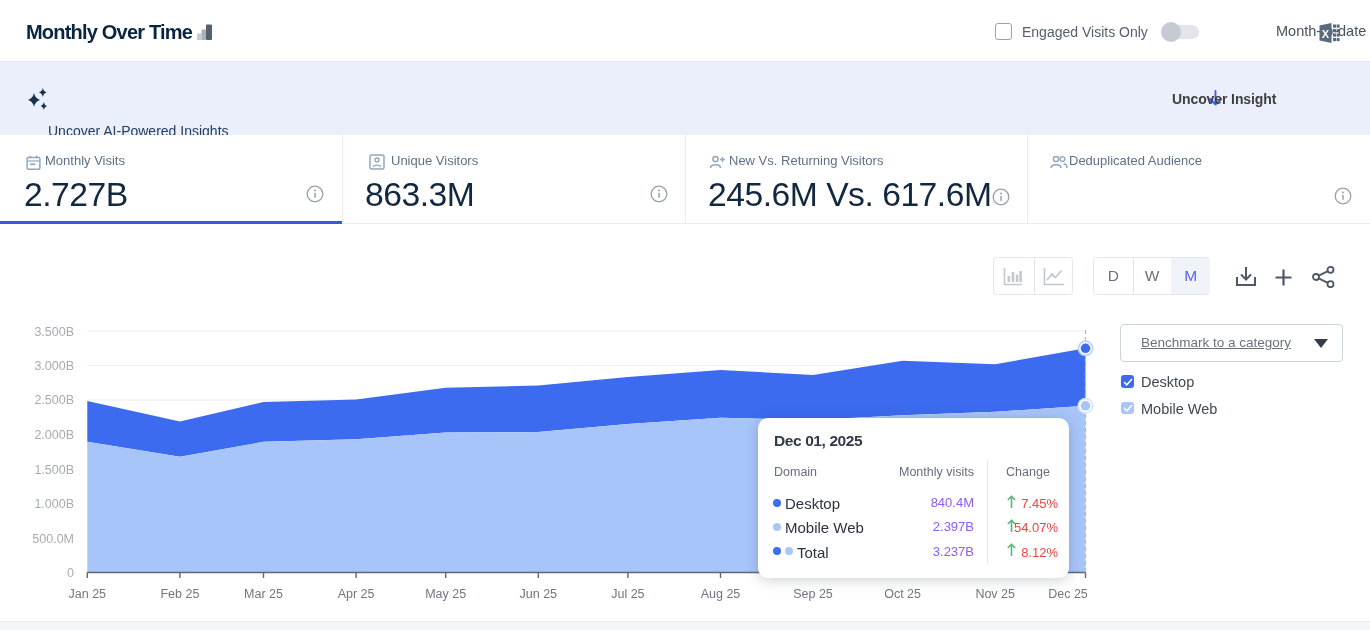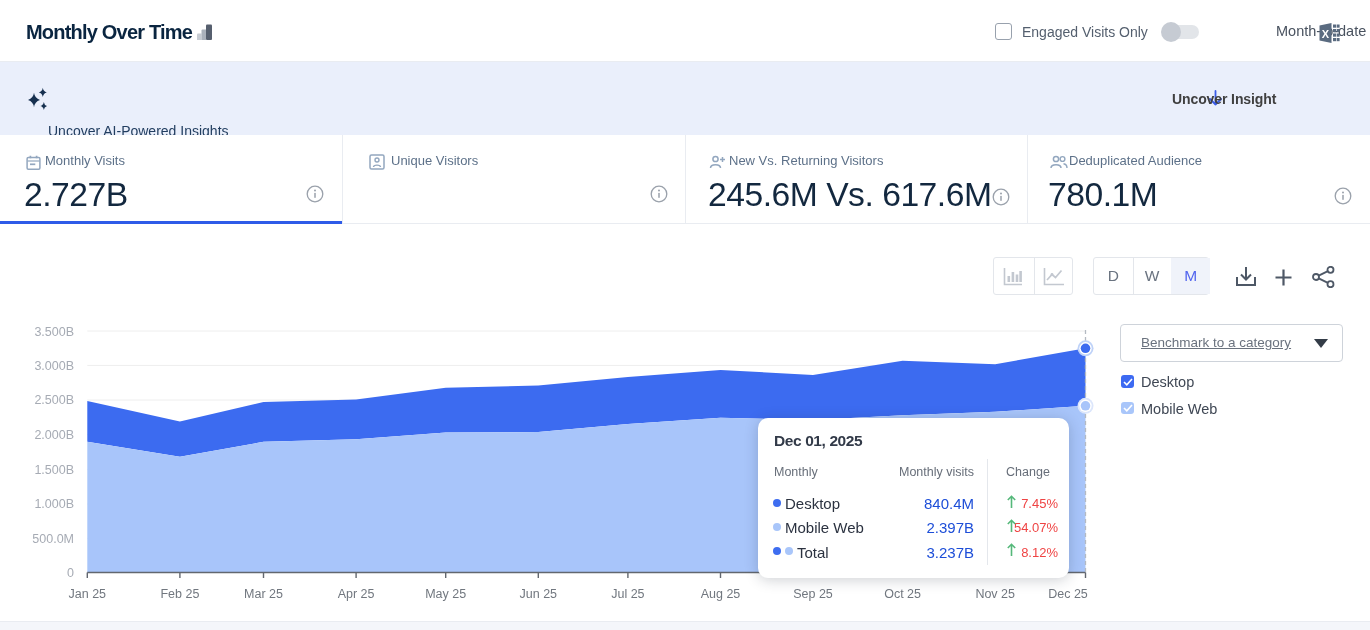--- a/index.html
+++ b/index.html
@@ -64,21 +64,21 @@
   #ck2-lbl { left:1141px; top:400.5px; font-size:14.5px; color:#3f4754; }
 
   
   #tip { left:758px; top:418px; width:311px; height:160px; background:#fff; border-radius:10px;
     box-shadow:0 2px 14px rgba(30,40,60,0.22); }
   #tip-title { left:774px; top:432px; font-size:15.5px; font-weight:700; color:#323a48; letter-spacing:-0.4px; }
   .tip-h { font-size:12.5px; color:#676e79; top:465px; }
   #tip-div { left:987px; top:459px; width:1px; height:106px; background:#e4e7ec; }
   .tip-row { font-size:15px; color:#2b3240; }
   .dot { width:8px; height:8px; border-radius:50%; }
-  .tip-val { font-size:15px; color:#1d4ed8; text-align:right; }
+  .tip-val { font-size:13px; color:#8b5cf6; text-align:right; }
   .tip-chg { font-size:13px; color:#ef4444; width:60px; text-align:right; }
 
   
   #foot { left:0; top:621px; width:1370px; height:9px; background:#f4f6fa;
     border-top:1px solid #e9ecf1; }
 </style>
 </head>
 <body>
 <div id="stage">
 
@@ -139,20 +139,21 @@
     <rect x="8.25" y="7.7" width="1.5" height="5.2" rx="0.75" fill="#9aa1ab"></rect>
     <circle cx="9" cy="5.4" r="1" fill="#9aa1ab"></circle>
   </svg>
 
   <svg class="abs kicon" style="left:369px" width="16" height="16" viewBox="0 0 16 16">
     <rect x="1" y="1" width="14" height="14" rx="1.5" fill="none" stroke="#93a7bf" stroke-width="1.5"></rect>
     <circle cx="8" cy="6" r="2" fill="none" stroke="#93a7bf" stroke-width="1.4"></circle>
     <path d="M4.5 13 C4.5 10.5 11.5 10.5 11.5 13" fill="none" stroke="#93a7bf" stroke-width="1.4"></path>
   </svg>
   <div class="abs klabel" style="left:391px">Unique Visitors</div>
+  <div class="abs knum" style="left:365px">863.3M</div>
   <svg class="abs info" style="left:650px; top:185px" viewBox="0 0 18 18" width="18" height="18">
     <circle cx="9" cy="9" r="7.8" stroke="#9aa1ab" fill="none" stroke-width="1.3"></circle>
     <rect x="8.25" y="7.7" width="1.5" height="5.2" rx="0.75" fill="#9aa1ab"></rect>
     <circle cx="9" cy="5.4" r="1" fill="#9aa1ab"></circle>
   </svg>
 
   <svg class="abs kicon" style="left:709px" width="17" height="16" viewBox="0 0 17 16">
     <circle cx="6.5" cy="5" r="2.6" fill="none" stroke="#93a7bf" stroke-width="1.5"></circle>
     <path d="M1.5 14 C1.5 9.5 11.5 9.5 11.5 14" fill="none" stroke="#93a7bf" stroke-width="1.5"></path>
     <path d="M13.5 3 V8 M11 5.5 H16" stroke="#93a7bf" stroke-width="1.5"></path>
@@ -165,21 +166,20 @@
     <circle cx="9" cy="5.4" r="1" fill="#9aa1ab"></circle>
   </svg>
 
   <svg class="abs kicon" style="left:1050px" width="18" height="16" viewBox="0 0 18 16">
     <circle cx="6" cy="5" r="2.6" fill="none" stroke="#93a7bf" stroke-width="1.5"></circle>
     <path d="M1 14 C1 9.5 11 9.5 11 14" fill="none" stroke="#93a7bf" stroke-width="1.5"></path>
     <circle cx="12.5" cy="5" r="2.4" fill="none" stroke="#93a7bf" stroke-width="1.4"></circle>
     <path d="M13.5 9.8 C16.5 10.3 17 12 17 14" fill="none" stroke="#93a7bf" stroke-width="1.4"></path>
   </svg>
   <div class="abs klabel" style="left:1069px">Deduplicated Audience</div>
-  <div class="abs knum" style="left:1048px">780.1M</div>
   <svg class="abs info" style="left:1334px; top:187px" viewBox="0 0 18 18" width="18" height="18">
     <circle cx="9" cy="9" r="7.8" stroke="#9aa1ab" fill="none" stroke-width="1.3"></circle>
     <rect x="8.25" y="7.7" width="1.5" height="5.2" rx="0.75" fill="#9aa1ab"></rect>
     <circle cx="9" cy="5.4" r="1" fill="#9aa1ab"></circle>
   </svg>
   <div class="abs" id="selbar"></div>
 
   <div class="abs ctlbox" style="left:993px; width:80px;">
     <svg style="position:absolute;left:9px;top:9px" width="20" height="19" viewBox="0 0 20 19">
       <path d="M1.5 1 V17.5 H19" stroke="#c3c8d0" stroke-width="1.6" fill="none"></path>
@@ -292,21 +292,21 @@
   </svg>
   <div class="abs" id="ck1-lbl">Desktop</div>
   <div class="abs ckb" id="ck2"></div>
   <svg class="abs" style="left:1122.5px; top:404px" width="10" height="8" viewBox="0 0 10 8">
     <path d="M1 4 L3.8 6.8 L9 1" stroke="#fff" stroke-width="1.6" fill="none"></path>
   </svg>
   <div class="abs" id="ck2-lbl">Mobile Web</div>
 
   <div class="abs" id="tip"></div>
   <div class="abs" id="tip-title">Dec 01, 2025</div>
-  <div class="abs tip-h" style="left:774px">Monthly</div>
+  <div class="abs tip-h" style="left:774px">Domain</div>
   <div class="abs tip-h" style="left:884px; width:90px; text-align:right;">Monthly visits</div>
   <div class="abs tip-h" style="left:998px; width:60px; text-align:center;">Change</div>
   <div class="abs" id="tip-div"></div>
 
   <div class="abs dot" style="left:772.5px; top:498.6px; background:#3e6df0;"></div>
   <div class="abs tip-row" style="left:785px; top:495px;">Desktop</div>
   <div class="abs tip-val" style="left:874px; top:495px; width:100px;">840.4M</div>
   <div class="abs tip-chg" style="left:998px; top:496px;">7.45%</div>
 
   <div class="abs dot" style="left:772.5px; top:522.9px; background:#a9c6fa;"></div>

